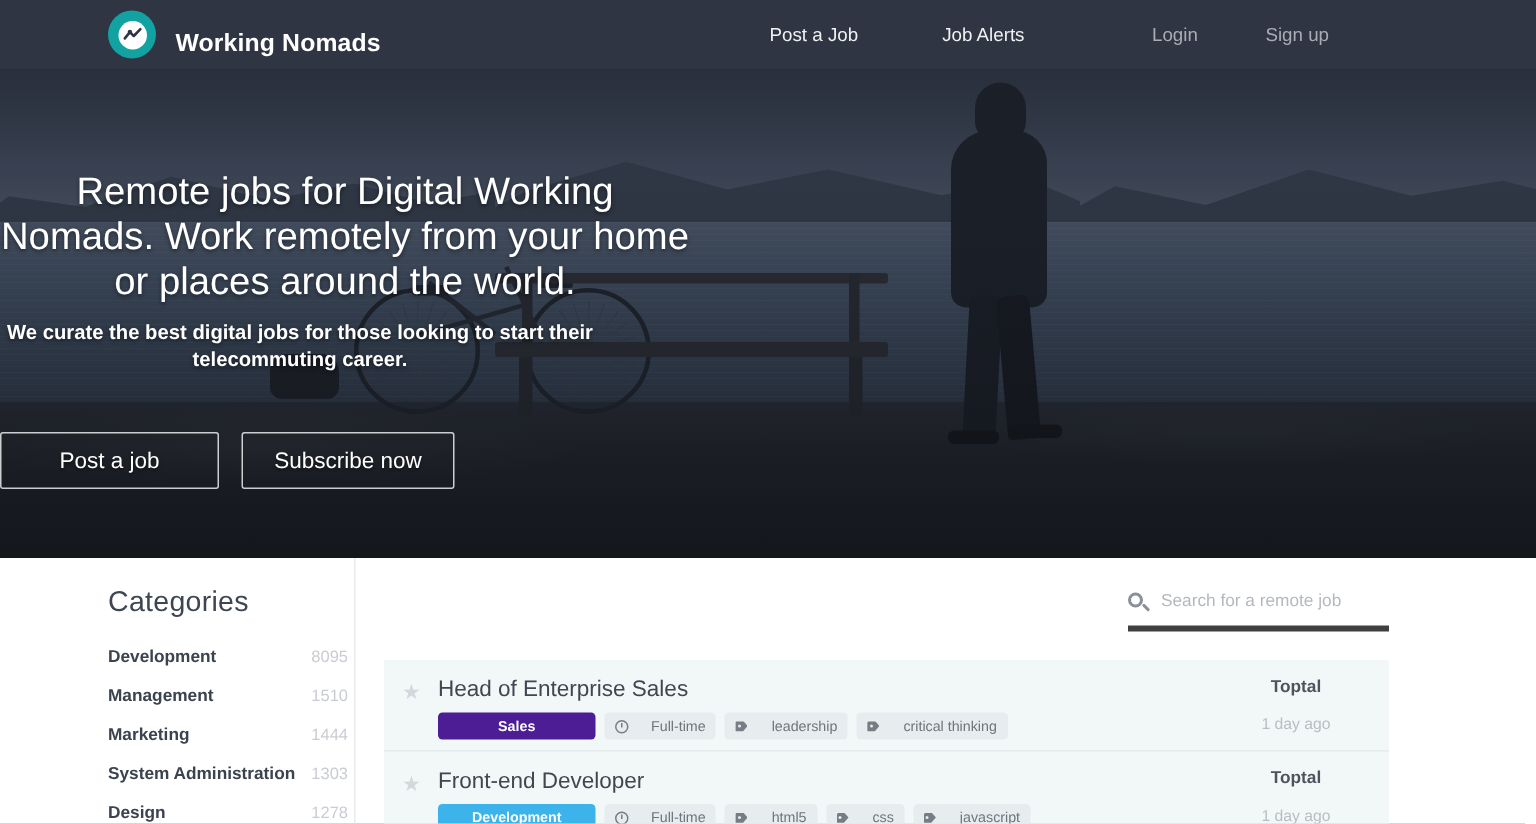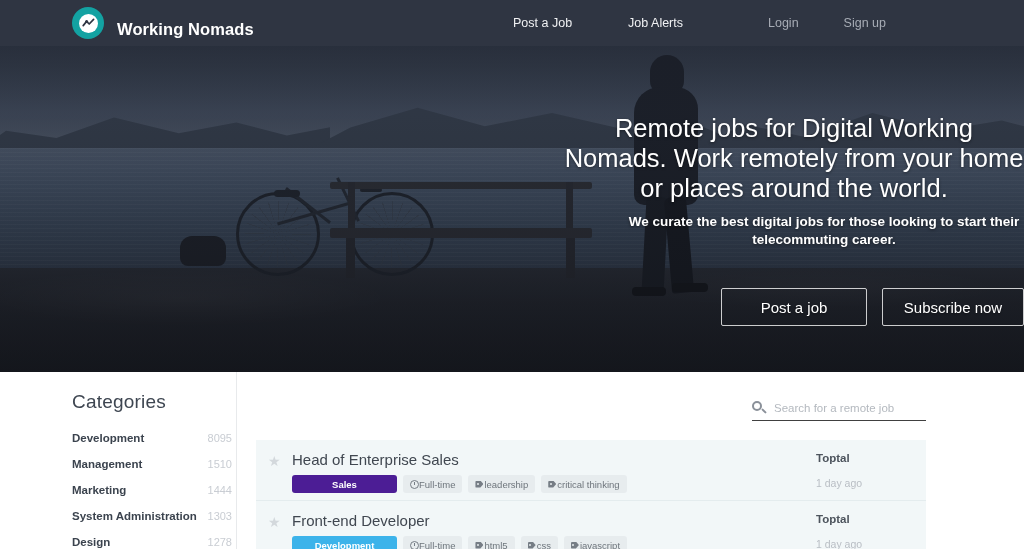--- a/index.html
+++ b/index.html
@@ -106,21 +106,21 @@
   .bench-top { position:absolute; left:0; top:0; width:262px; height:10px; background:#2e3037; border-radius:2px; }
   .bench-leg { position:absolute; top:10px; width:9px; height:40px; background:#282a31; }
   .bl1 { left:16px; } .bl2 { left:236px; }
   .bench-back { position:absolute; left:0; top:-46px; width:262px; height:7px; background:#303238; border-radius:2px; }
   .bench-post { position:absolute; top:-46px; width:7px; height:50px; background:#2b2d34; }
   .bp1 { left:18px; } .bp2 { left:236px; }
   .bag { position:absolute; left:180px; top:236px; width:46px; height:30px; border-radius:12px 12px 8px 8px; background:#1d2028; }
 
   .hero-content {
     position: absolute; top: 0; left: 0; width: 1024px; height: 372px;
-    display: flex; flex-direction: column; align-items: flex-end;
+    display: flex; flex-direction: column; align-items: flex-start;
     z-index: 6; padding-top: 113px;
   }
   .hero-title {
     color: #ffffff; font-size: 25.5px; font-weight: 400;
     line-height: 30px; text-align: center; width: 460px;
     text-shadow: 0 1px 3px rgba(0,0,0,.45);
   }
   .hero-sub {
     color: #ffffff; font-size: 13.5px; font-weight: bold;
     line-height: 18px; text-align: center; width: 400px;
@@ -157,22 +157,22 @@
     display: flex; align-items: baseline; justify-content: space-between;
     height: 26px; cursor: pointer;
   }
   .cat-name { font-size: 11.5px; color: #3b434e; font-weight: bold; }
   .cat-count { font-size: 11px; color: #c9cdd3; }
 
   .main { position: absolute; left: 256px; top: 0; width: 670px; }
   .main-head { display: flex; align-items: center; height: 50px; margin-top: 11px; }
   .main-title { font-size: 19px; color: #333a44; font-weight: 400; }
   .search-wrap {
-    margin-left: auto; display: flex; align-items: center;
-    width: 174px; border-bottom: 1px solid #404040; height: 26px;
+    margin-left: auto; display: flex; align-items: flex-start;
+    width: 174px; border-bottom: 4px solid #404040; height: 26px;
   }
   .search-icon { width: 14px; height: 14px; position: relative; margin-right: 8px; flex: none; }
   .search-icon i {
     position:absolute; left:0; top:0; width:10px; height:10px;
     border:2px solid #8a9099; border-radius:50%;
   }
   .search-icon b {
     position:absolute; left:9px; top:9px; width:6px; height:2px;
     background:#8a9099; transform:rotate(45deg); border-radius:1px;
   }
@@ -197,40 +197,40 @@
   .tags { display: flex; align-items: center; gap: 6px; margin-top: 7px; }
   .tag-cat {
     height: 18px; min-width: 105px; border-radius: 3px;
     color: #ffffff; font-size: 9.5px; font-weight: bold;
     display: flex; align-items: center; justify-content: center;
     padding: 0 10px; cursor: pointer;
   }
   .tag {
     height: 18px; border-radius: 3px; background: #e7ecee;
     color: #6e757c; font-size: 9.5px;
-    display: flex; align-items: center; padding: 0 7px; gap: 0;
+    display: flex; align-items: center; padding: 0 7px; gap: 15px;
     cursor: pointer;
   }
   .ic { width: 9px; height: 9px; position: relative; flex: none; }
   .ic-clock i {
     position:absolute; inset:0; border:1.3px solid #767d85; border-radius:50%;
   }
   .ic-clock b {
     position:absolute; left:4px; top:2px; width:1.2px; height:3px; background:#767d85;
   }
   .ic-tag i {
     position:absolute; left:0; top:1px; width:8px; height:7px; background:#767d85;
     clip-path: polygon(0 0, 62% 0, 100% 50%, 62% 100%, 0 100%);
     border-radius: 1px;
   }
   .ic-tag b {
     position:absolute; left:1.4px; top:3.2px; width:2px; height:2px;
     background:#e7ecee; border-radius:50%;
   }
-  .job-right { text-align: left; width: 96px; padding-top: 1px; }
+  .job-right { text-align: center; width: 96px; padding-top: 1px; }
   .job-company { font-size: 11.5px; color: #4d545d; font-weight: bold; cursor: pointer; }
   .job-age { font-size: 10.5px; color: #b9bec4; margin-top: 13px; }
 </style>
 </head>
 <body>
 
 <div id="page">
 
   <div class="hero">
     <div class="hero-img">

